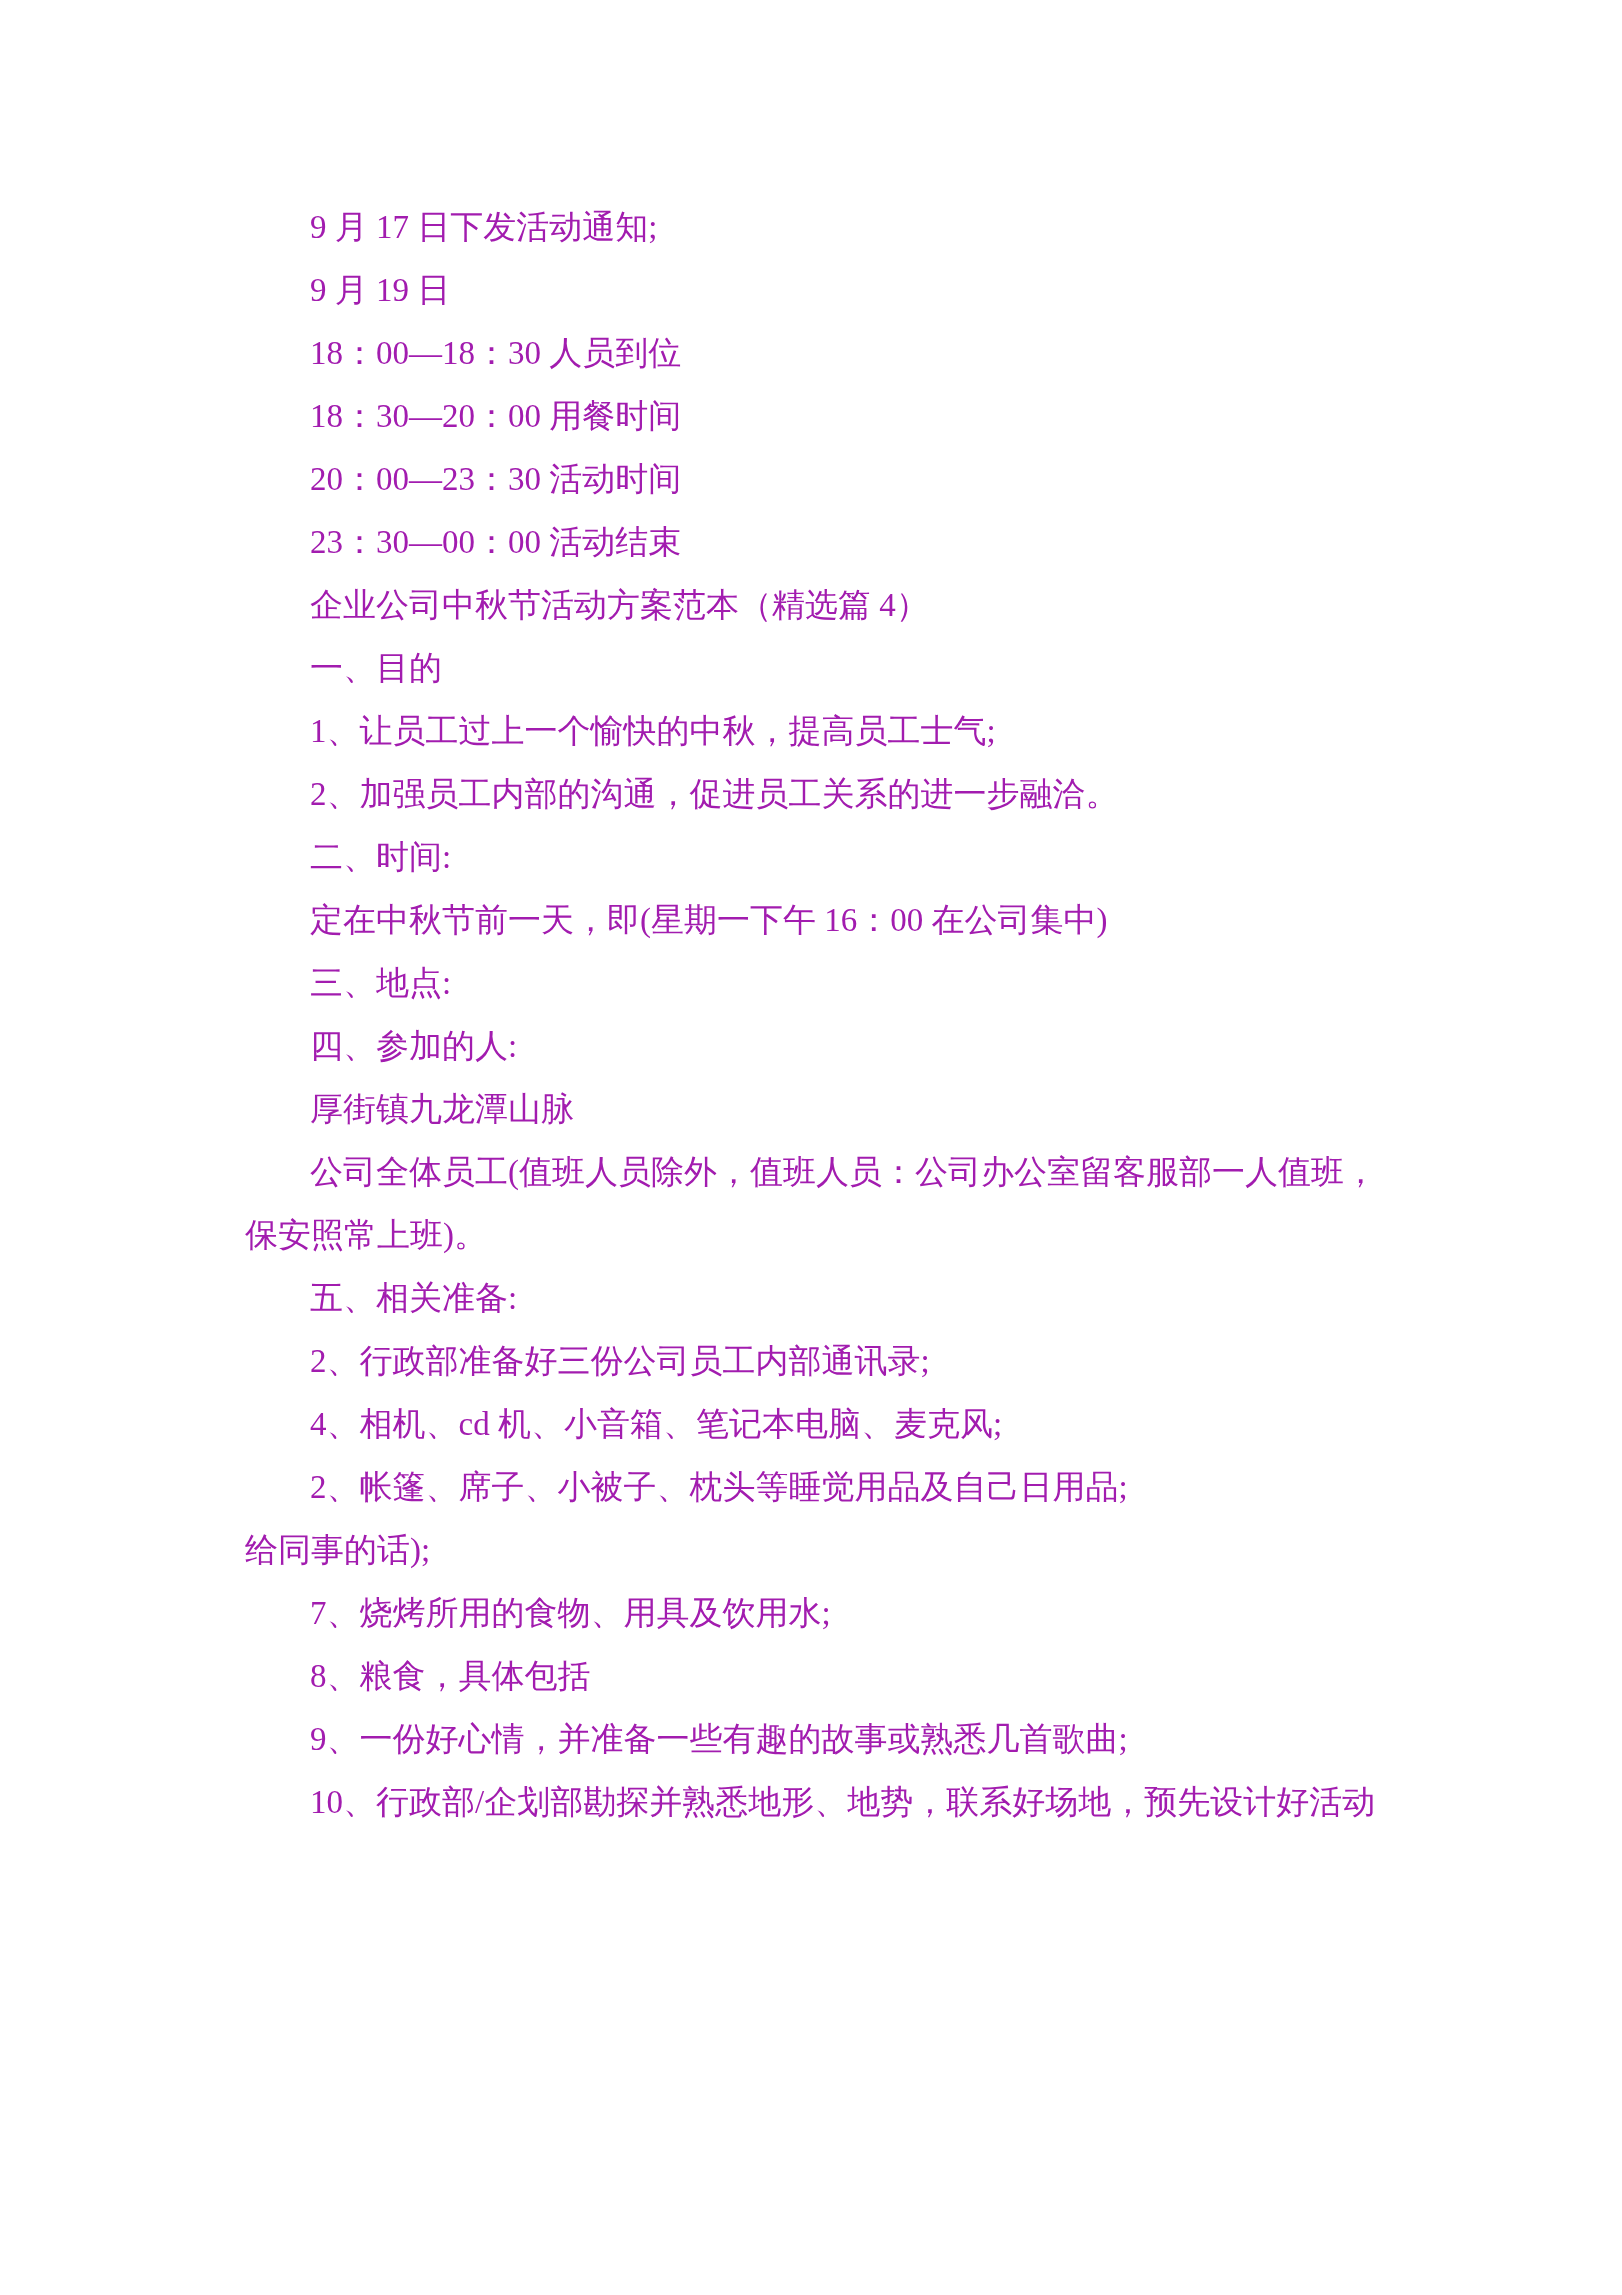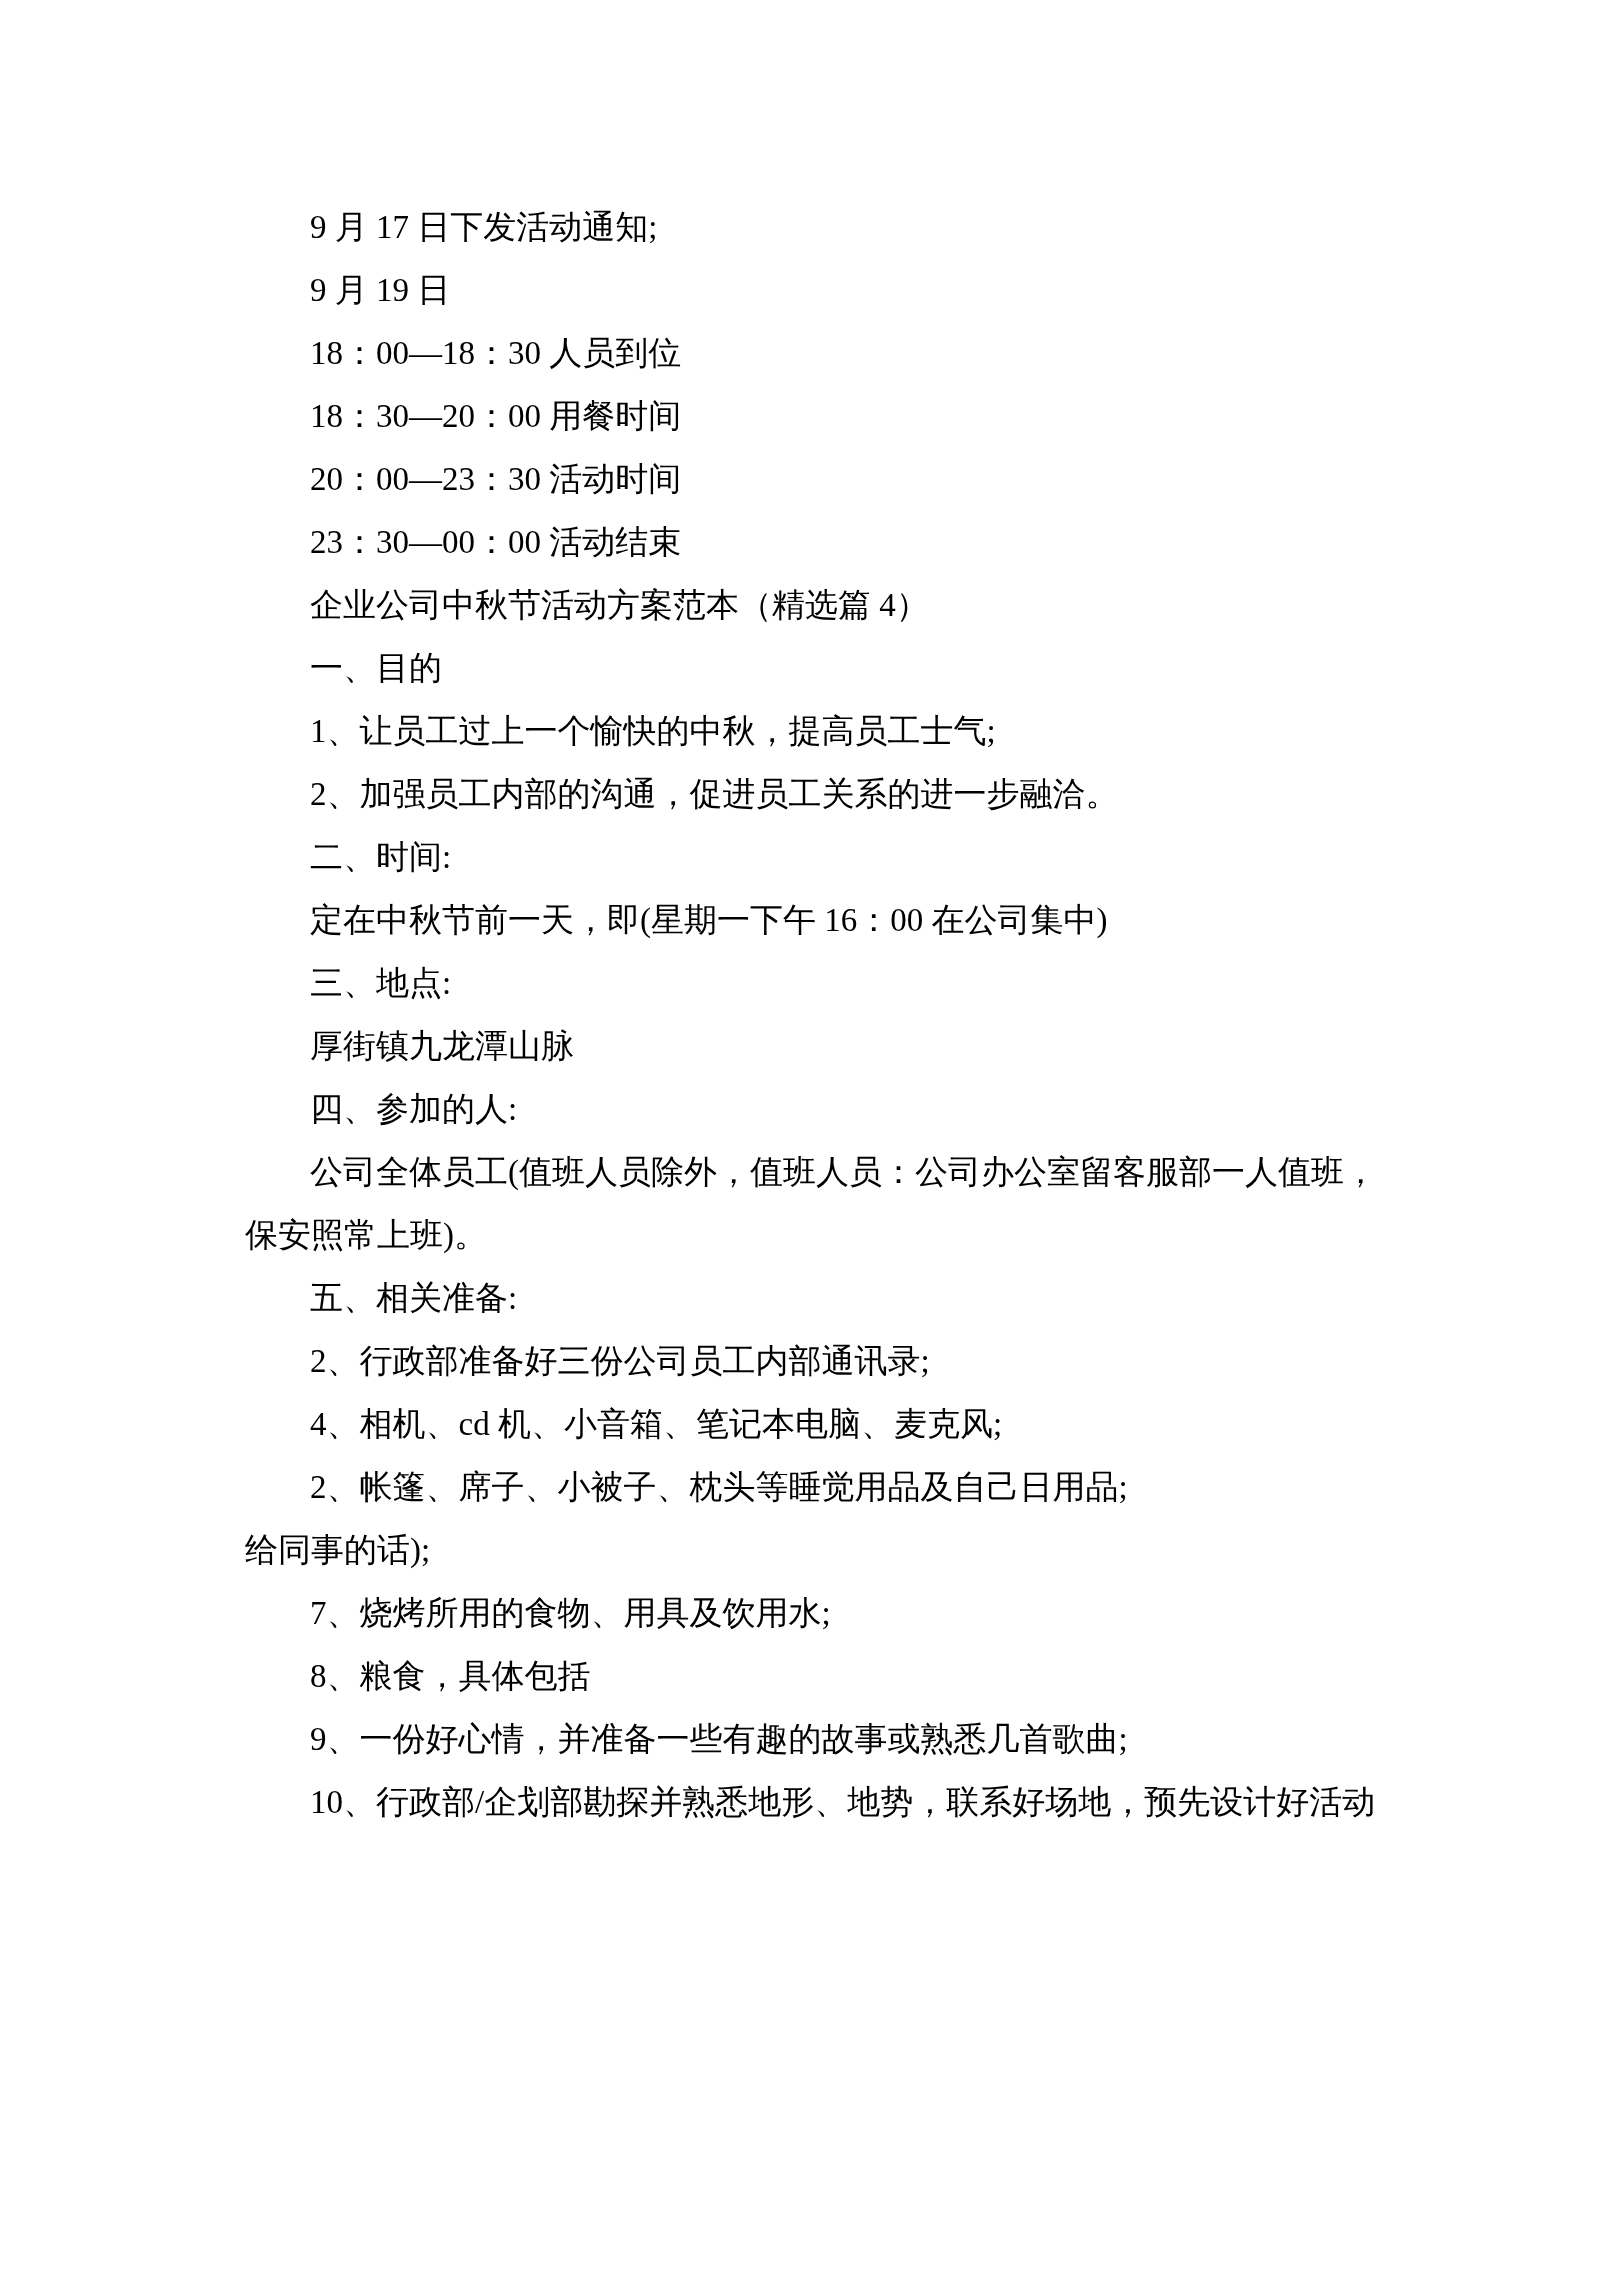--- a/index.html
+++ b/index.html
@@ -18,21 +18,21 @@
   .content {
     position: absolute;
     left: 245px;
     top: 196px;
     width: 1139px;
   }
   .line {
     font-size: 33px;
     line-height: 63px;
     height: 63px;
-    color: #000000;
+    color: #a21caf;
     white-space: pre;
     font-weight: 400;
     text-align: left;
   }
   .line.indent {
     padding-left: 65px;
   }
 </style>
 </head>
 <body>
@@ -45,22 +45,22 @@
       <div class="line indent">18：30—20：00 用餐时间</div>
       <div class="line indent">20：00—23：30 活动时间</div>
       <div class="line indent">23：30—00：00 活动结束</div>
       <div class="line indent">企业公司中秋节活动方案范本（精选篇 4）</div>
       <div class="line indent">一、目的</div>
       <div class="line indent">1、让员工过上一个愉快的中秋，提高员工士气;</div>
       <div class="line indent">2、加强员工内部的沟通，促进员工关系的进一步融洽。</div>
       <div class="line indent">二、时间:</div>
       <div class="line indent">定在中秋节前一天，即(星期一下午 16：00 在公司集中)</div>
       <div class="line indent">三、地点:</div>
+      <div class="line indent">四、参加的人:</div>
       <div class="line indent">厚街镇九龙潭山脉</div>
-      <div class="line indent">四、参加的人:</div>
       <div class="line indent">公司全体员工(值班人员除外，值班人员：公司办公室留客服部一人值班，</div>
       <div class="line">保安照常上班)。</div>
       <div class="line indent">五、相关准备:</div>
       <div class="line indent">2、行政部准备好三份公司员工内部通讯录;</div>
       <div class="line indent">4、相机、cd 机、小音箱、笔记本电脑、麦克风;</div>
       <div class="line indent">2、帐篷、席子、小被子、枕头等睡觉用品及自己日用品;</div>
       <div class="line">给同事的话);</div>
       <div class="line indent">7、烧烤所用的食物、用具及饮用水;</div>
       <div class="line indent">8、粮食，具体包括</div>
       <div class="line indent">9、一份好心情，并准备一些有趣的故事或熟悉几首歌曲;</div>

